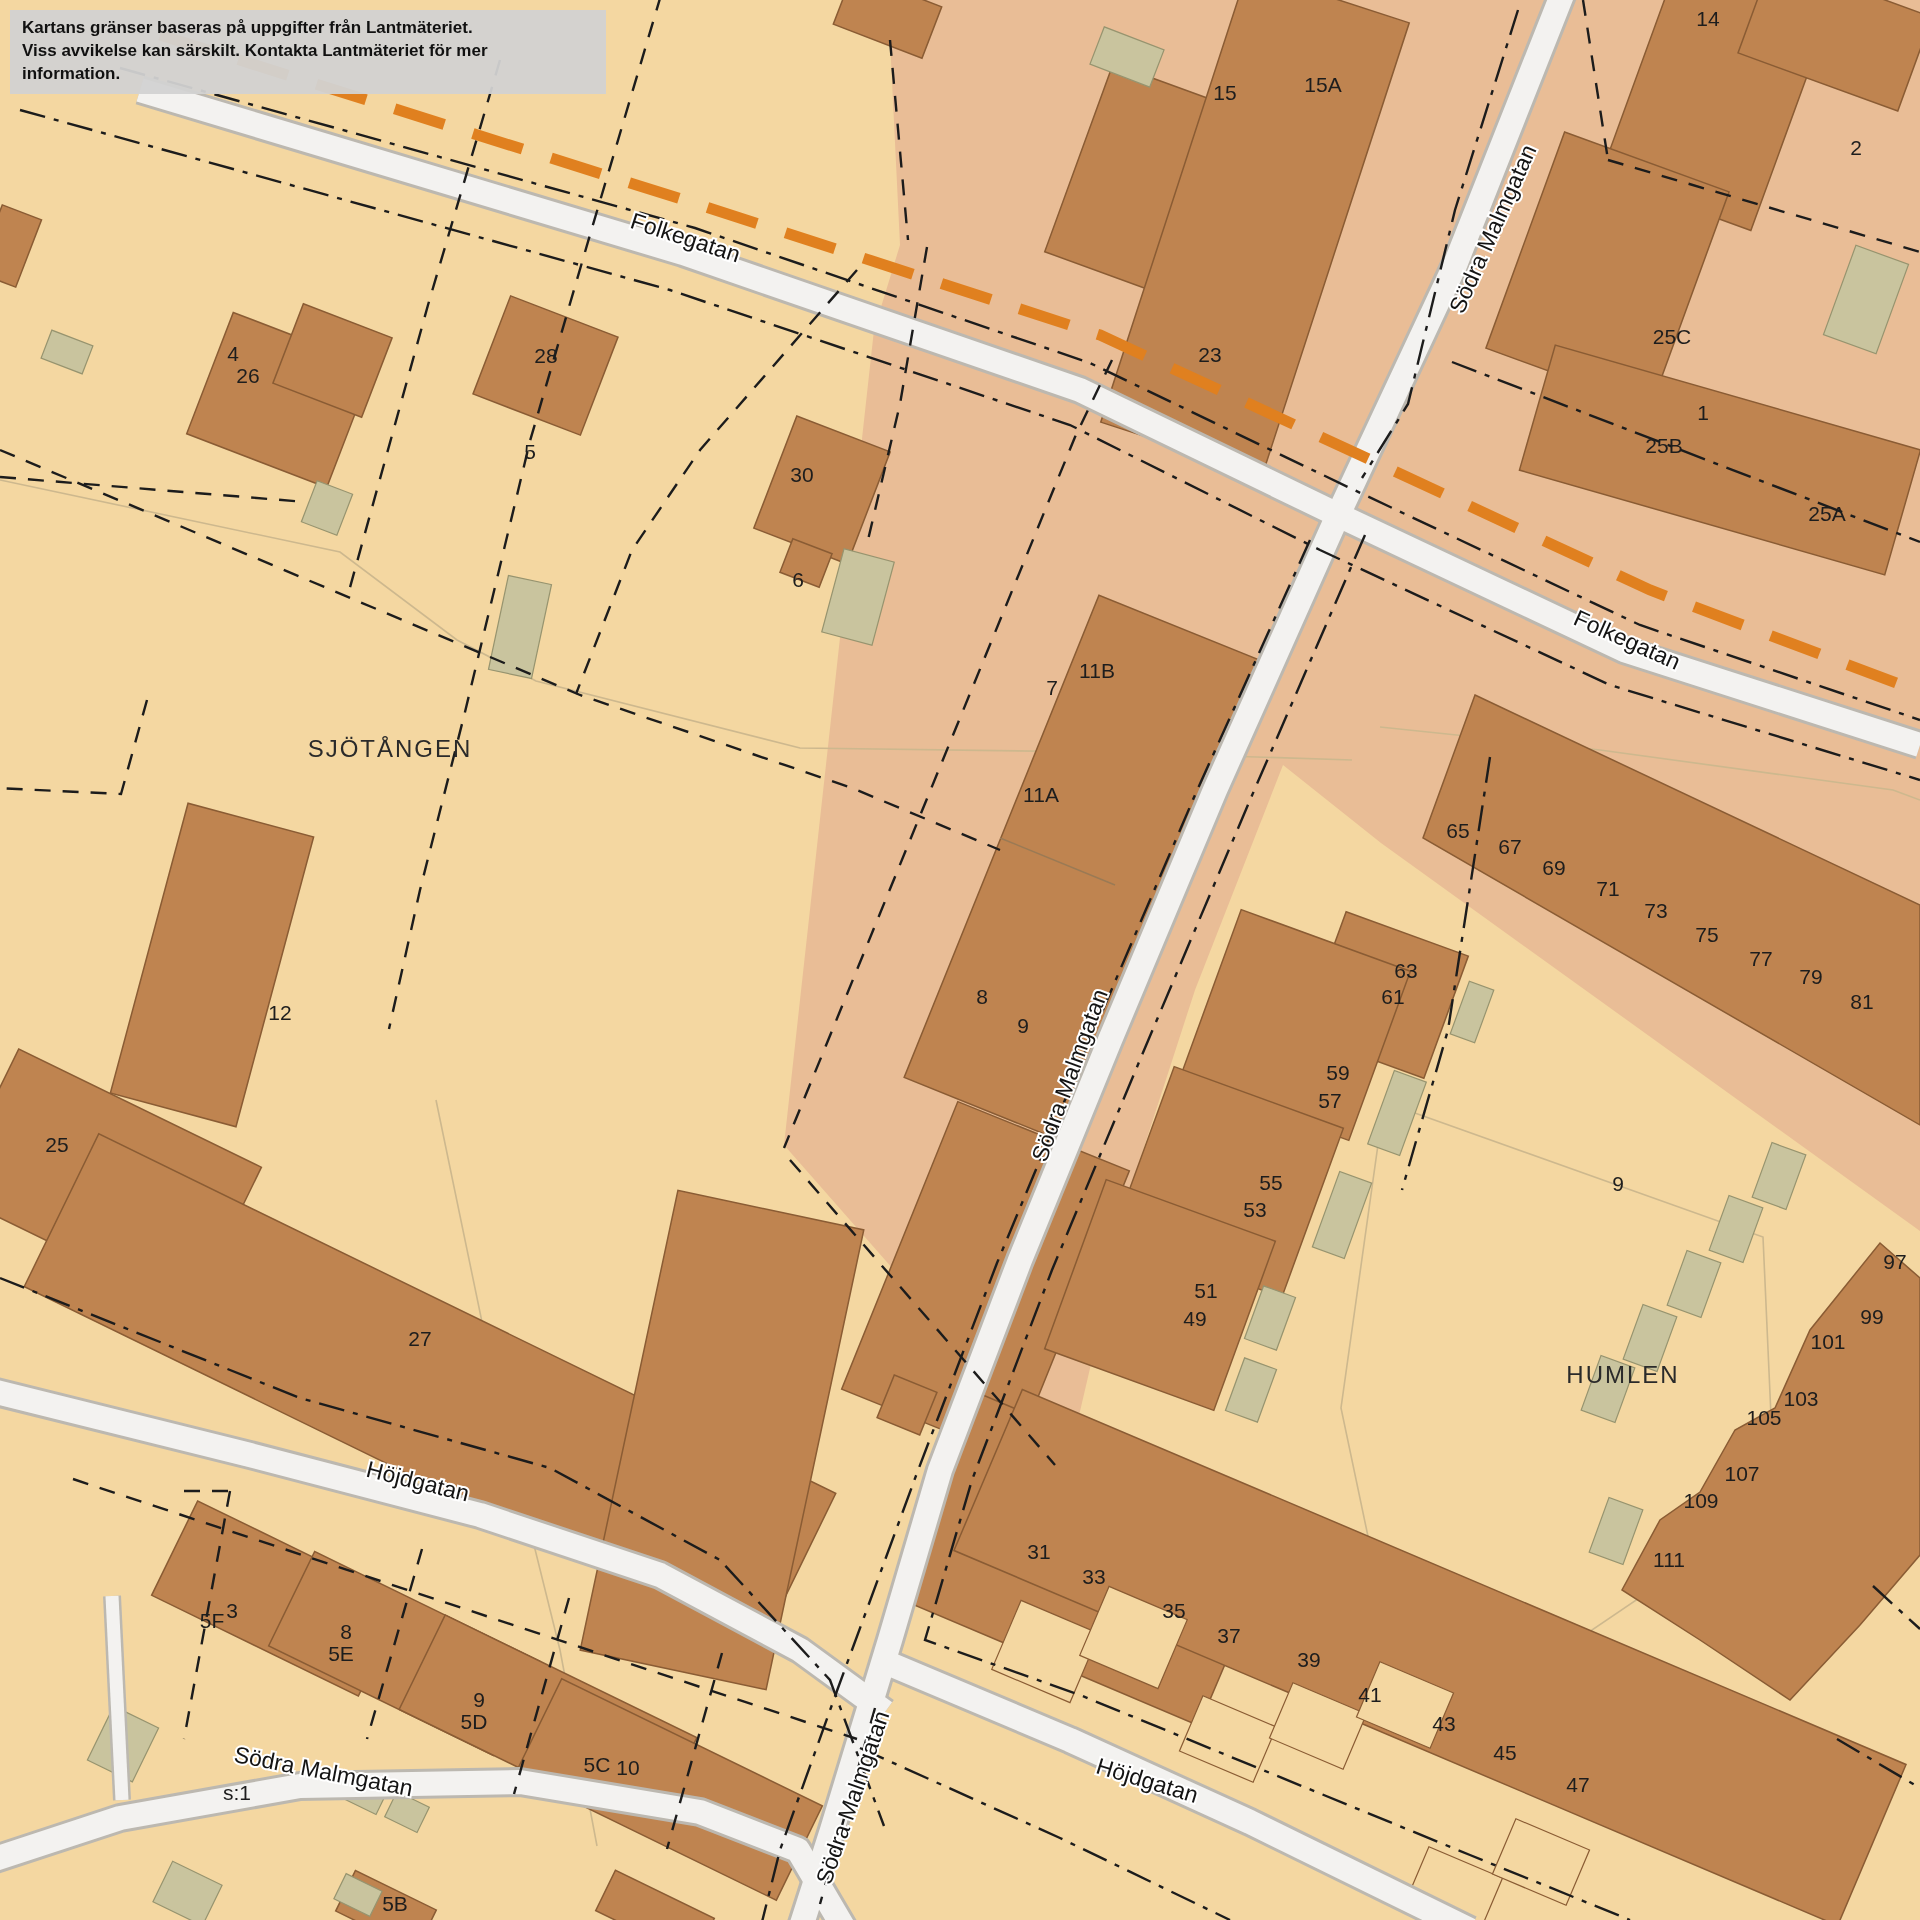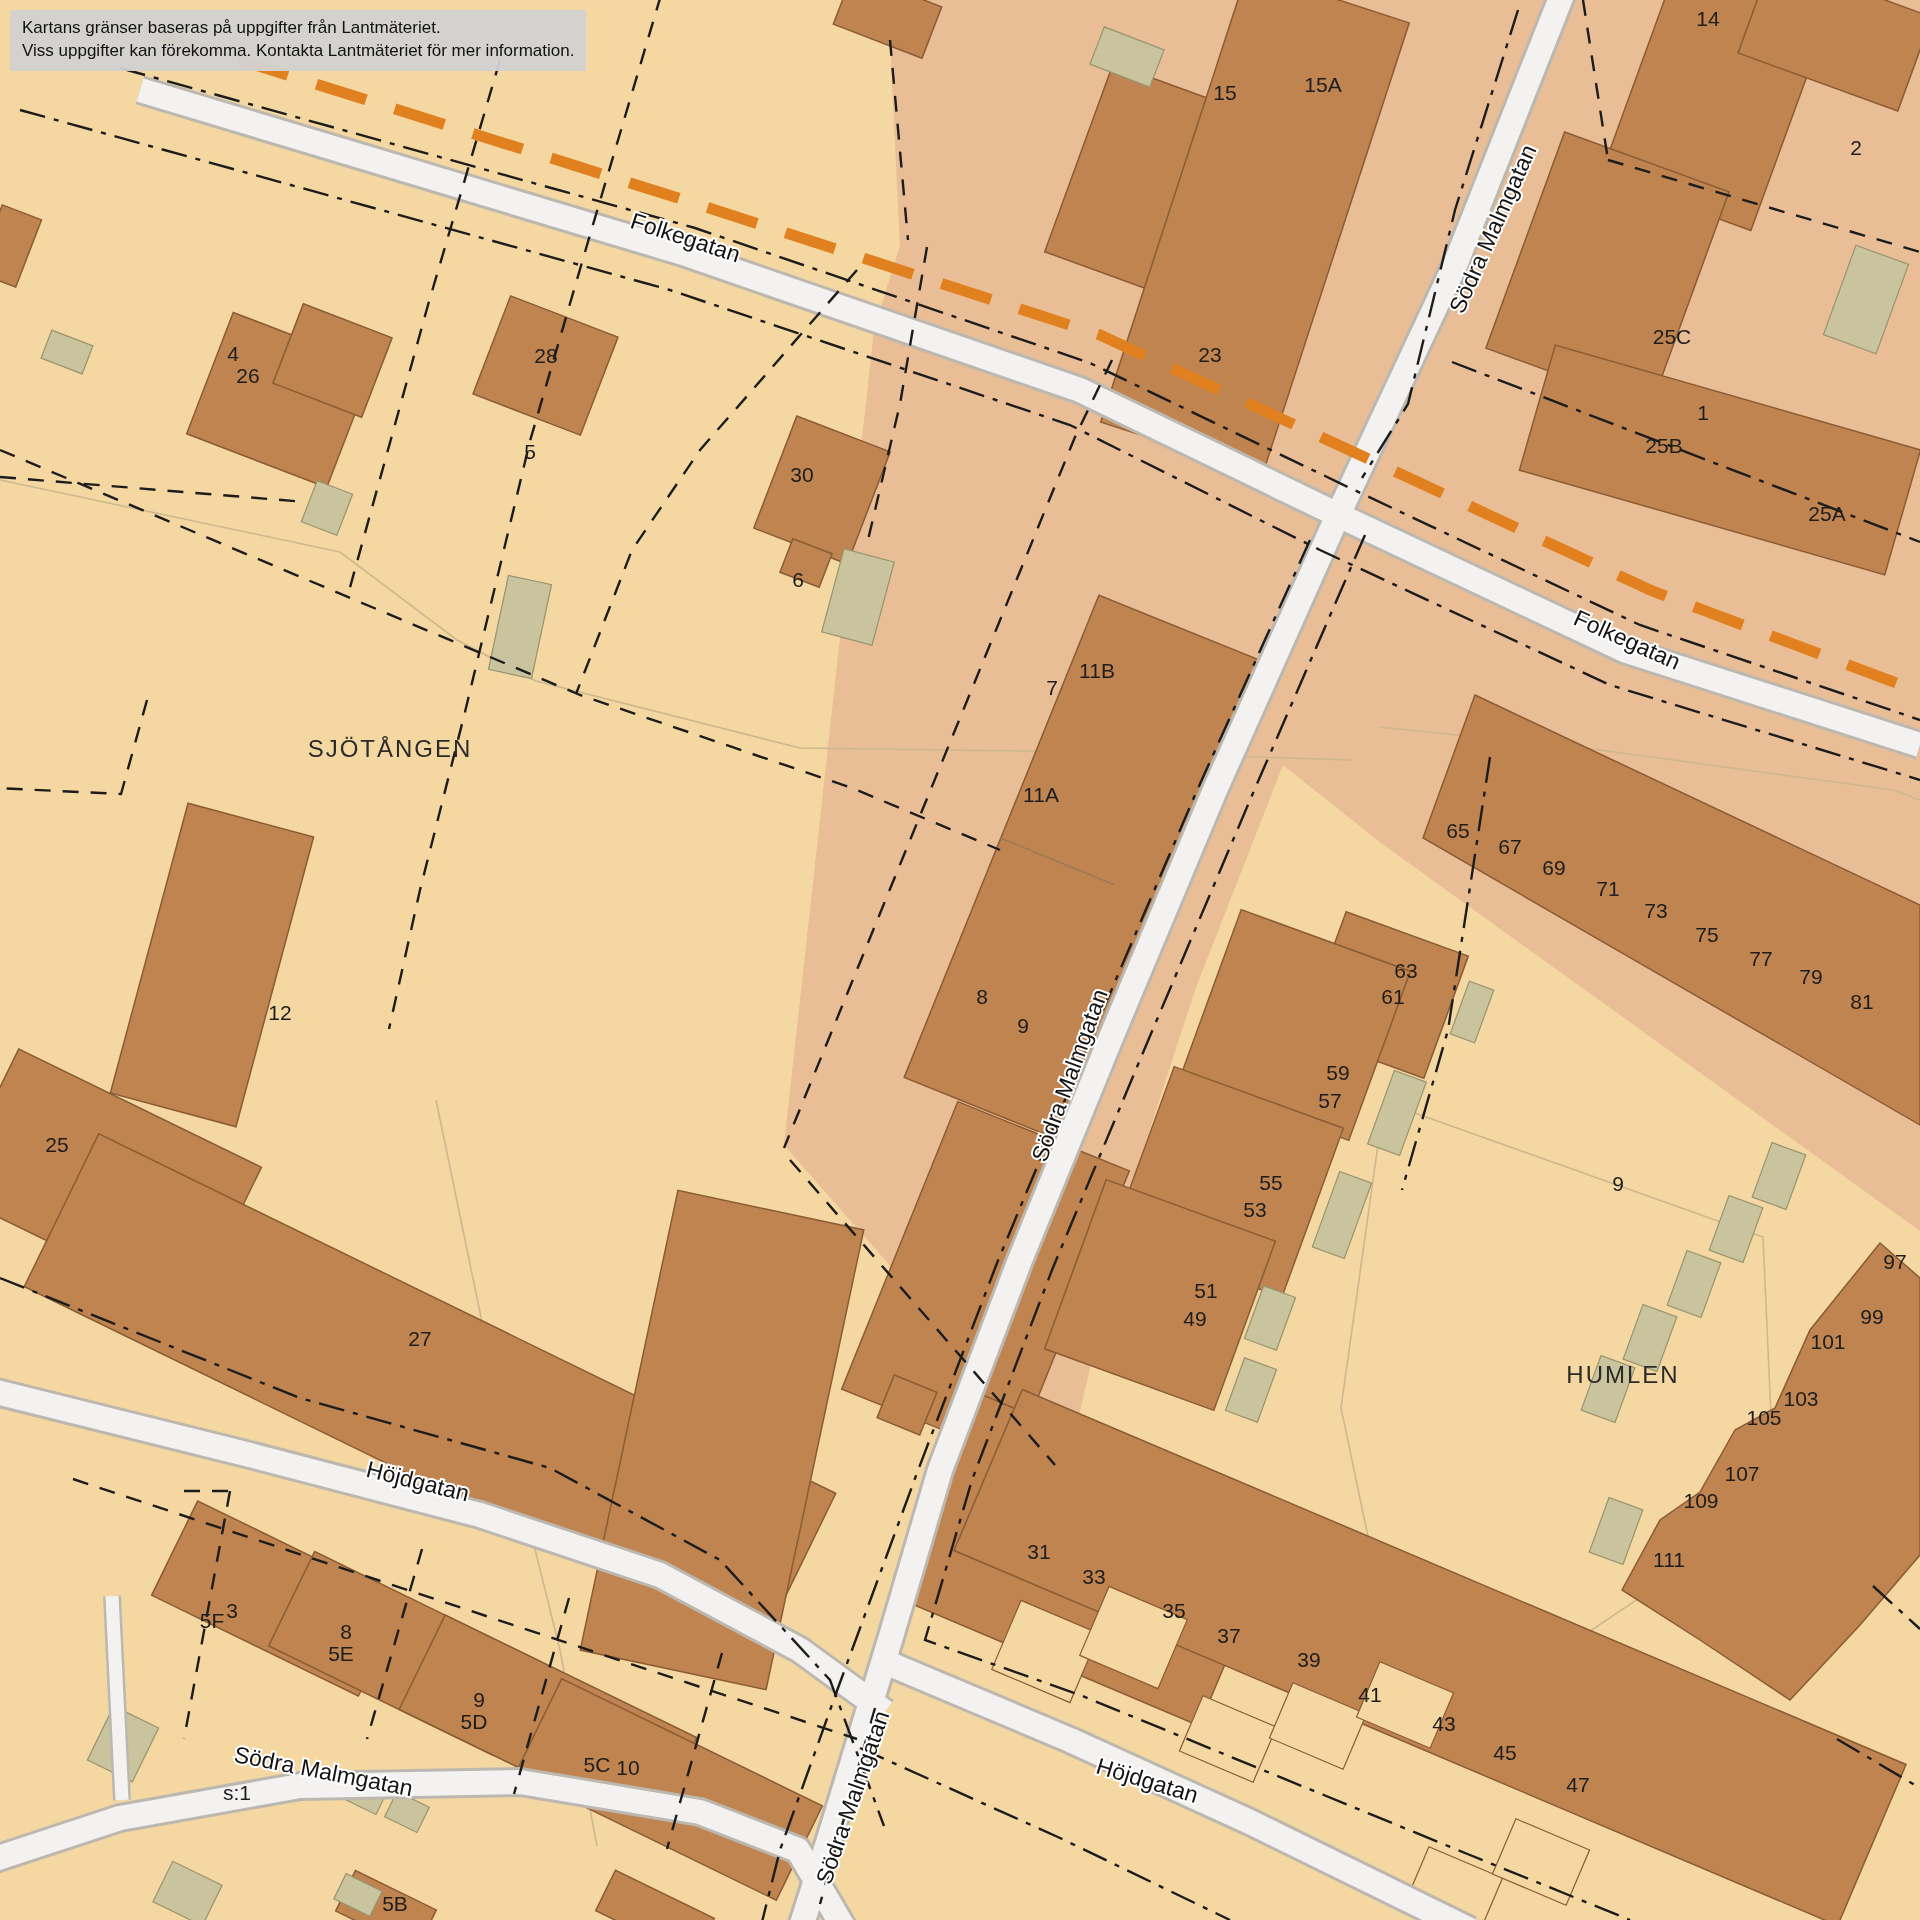--- a/index.html
+++ b/index.html
@@ -1,20 +1,20 @@
 <!DOCTYPE html>
 <html><head>
 <meta charset="utf-8">
 <style>
   html,body{margin:0;padding:0;background:#f4d7a1;}
   .stage{position:relative;width:1920px;height:1920px;overflow:hidden;
          font-family:"Liberation Sans","DejaVu Sans",sans-serif;}
   svg{position:absolute;left:0;top:0;}
   .info-box{position:absolute;background:rgba(210,210,210,0.95);color:#111;
-            padding:7px 12px 8px 12px;line-height:1.35;font-weight:normal;}
+            padding:7px 24px 8px 12px;line-height:1.35;font-weight:bold;}
   .info-box.top{left:10px;top:10px;font-size:17px;max-width:560px;}
   .info-box.bottom{left:0;top:1852px;font-size:15px;max-width:900px;}
   text{fill:#1d1d1d;}
   text.hn{font-size:21px;}
   text.street{font-size:23px;paint-order:stroke;stroke:#ffffff;stroke-width:4px;fill:#141414;}
   text.area{font-size:24px;letter-spacing:2px;fill:#2a2a2a;}
 </style>
 </head>
 <body>
 
@@ -224,16 +224,16 @@
         <text x="322" y="1779" class="street" text-anchor="middle" transform="rotate(11 322 1779)">Södra Malmgatan</text>
         <text x="416" y="1489" class="street" text-anchor="middle" transform="rotate(14 416 1489)">Höjdgatan</text>
         <text x="1145" y="1788" class="street" text-anchor="middle" transform="rotate(17 1145 1788)">Höjdgatan</text>
         <text x="390" y="757" class="area" text-anchor="middle">SJÖTÅNGEN</text>
         <text x="1623" y="1383" class="area" text-anchor="middle">HUMLEN</text>
       </g>
   </svg>
 
   <div class="info-box top">
     <div>Kartans gränser baseras på uppgifter från Lantmäteriet.</div>
-    <div>Viss uppgifter kan förekomma. Kontakta Lantmäteriet för mer information.</div>
+    <div>Viss avvikelse kan särskilt. Kontakta Lantmäteriet för mer information.</div>
   </div>
 
 </div>
 
 </body></html>

